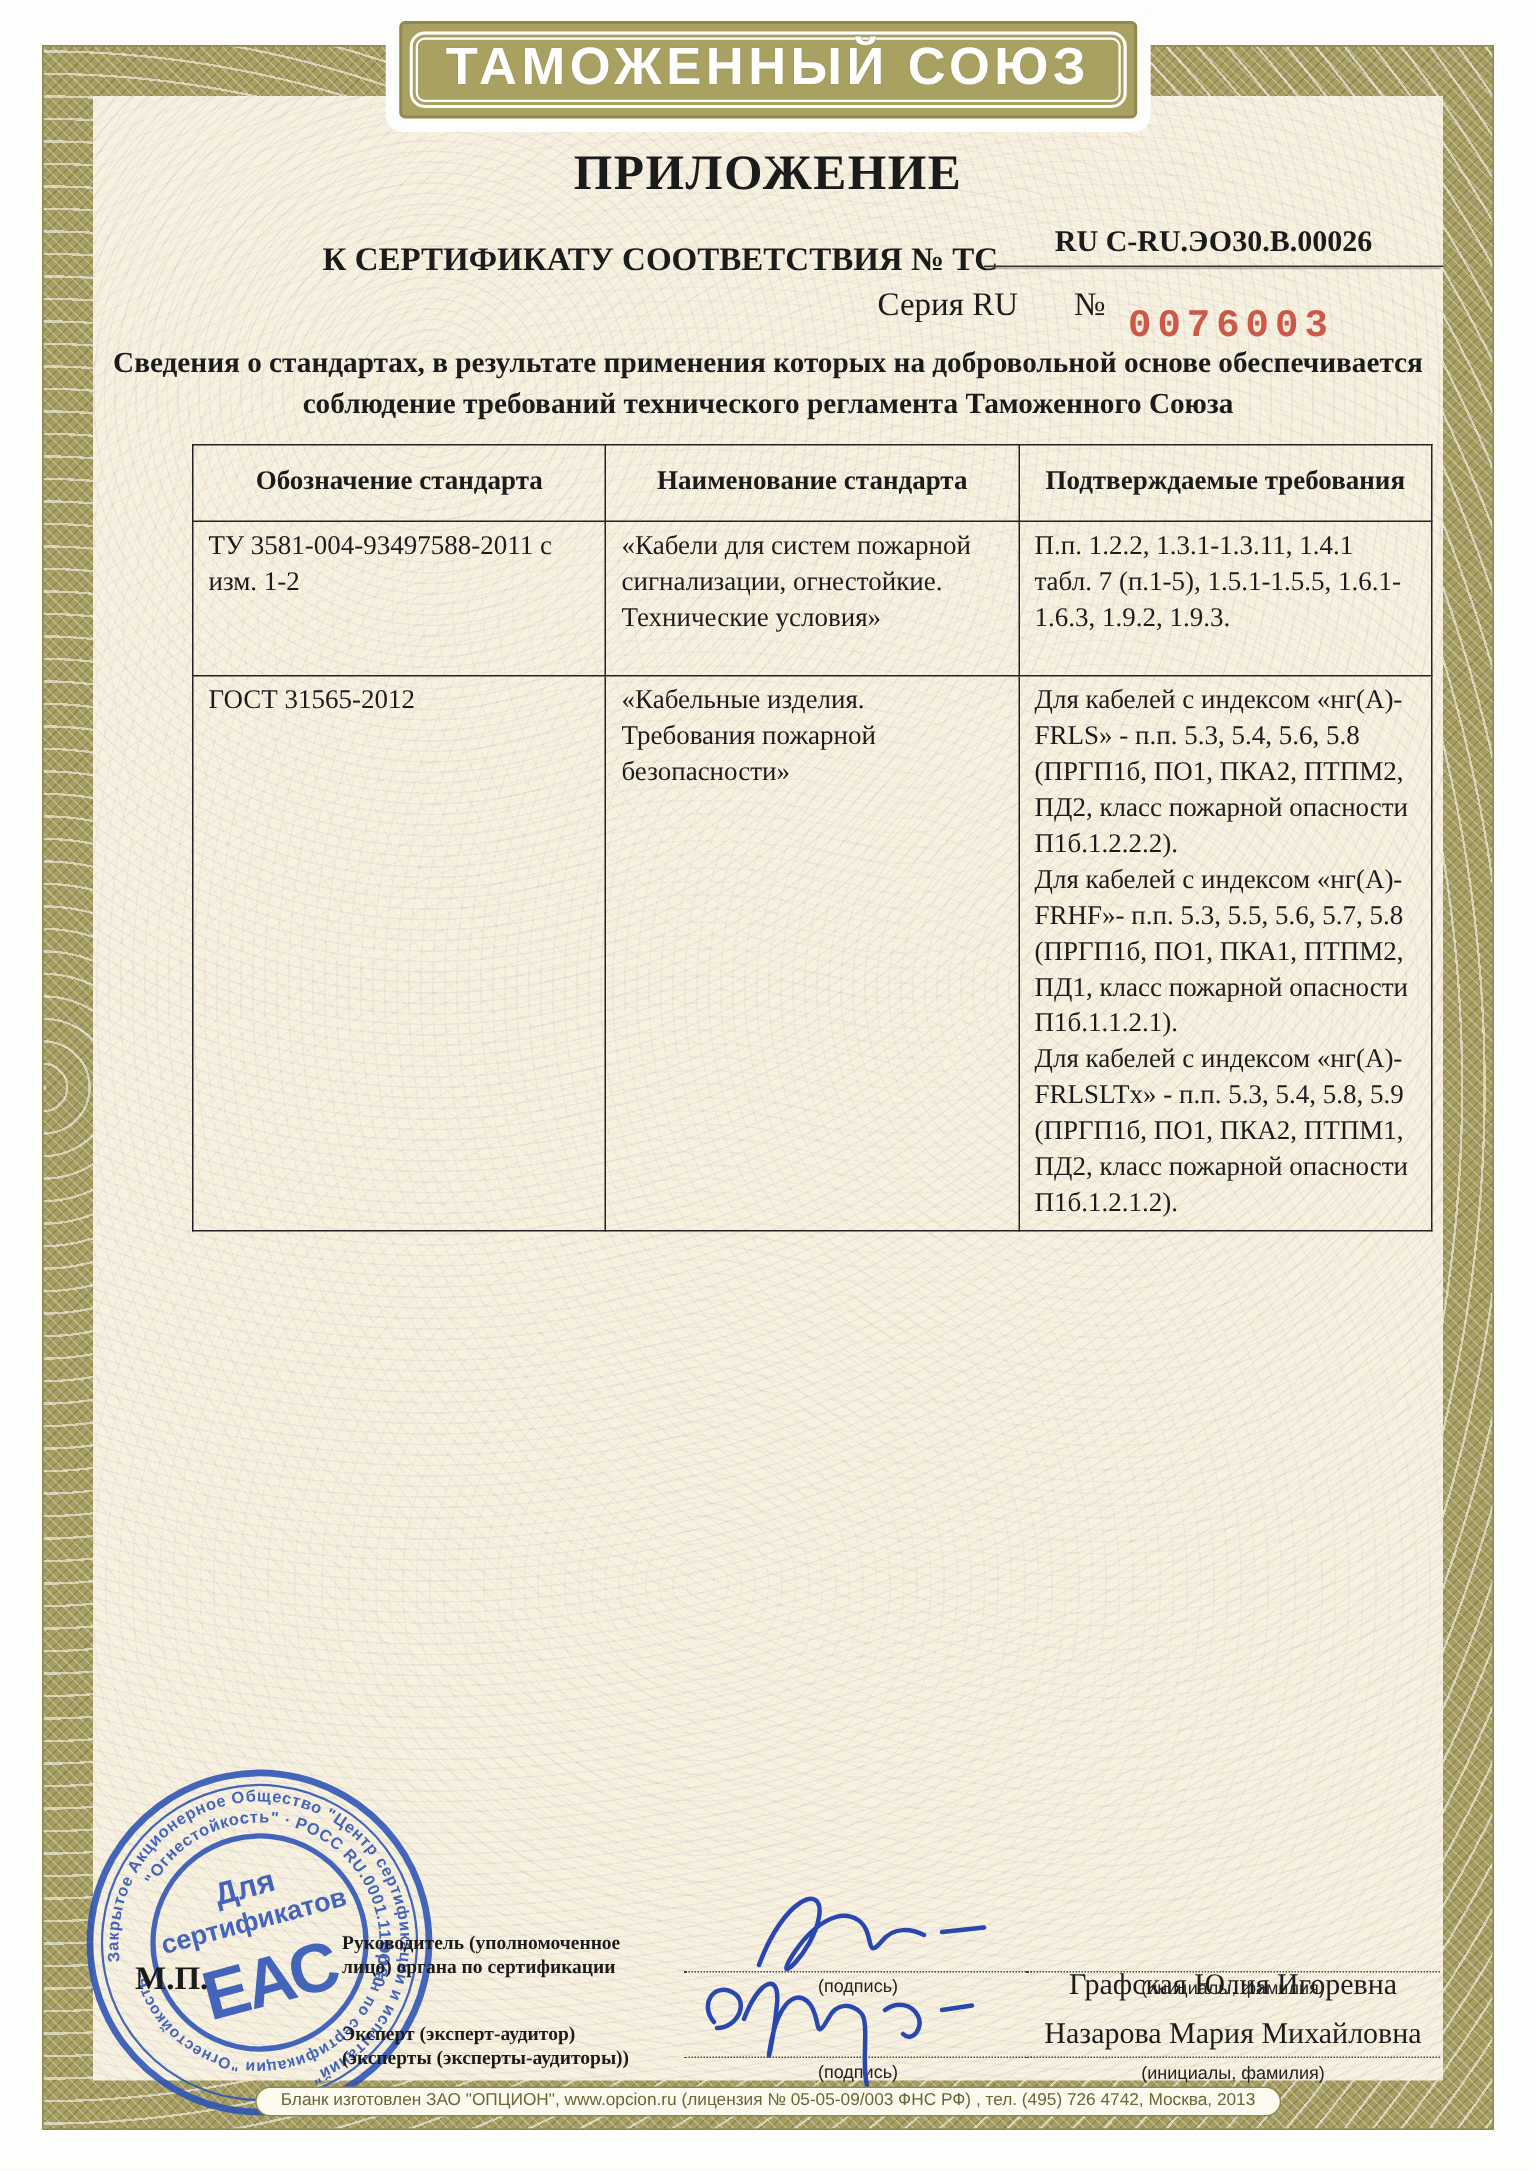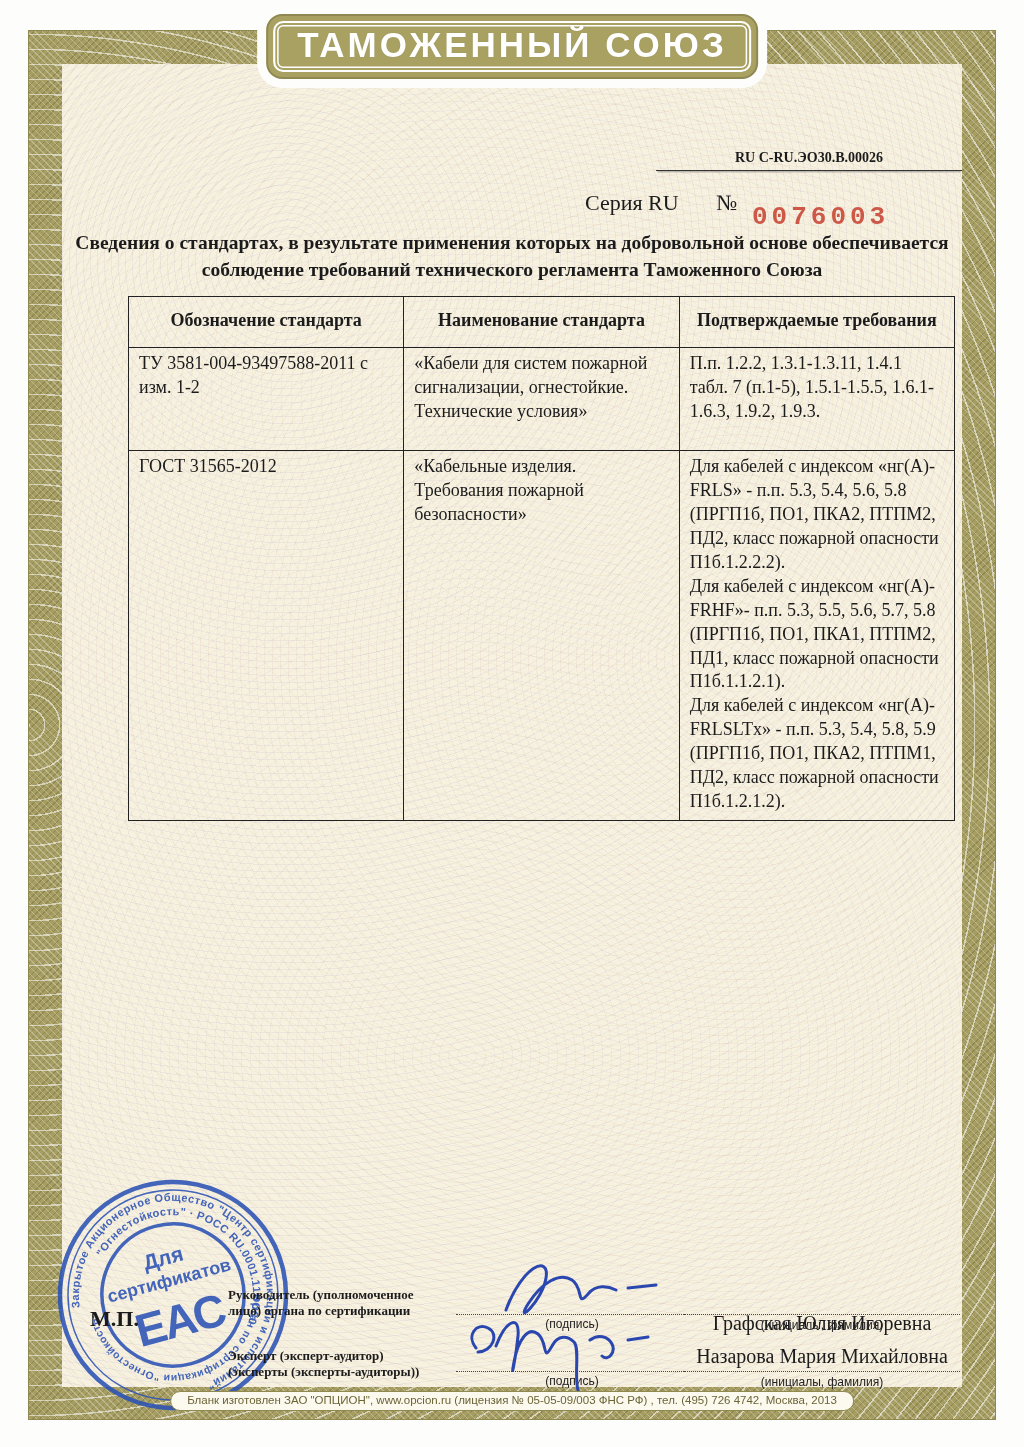--- a/index.html
+++ b/index.html
@@ -15,31 +15,31 @@
         border:1px solid #8f8850;}
   
   .content{position:absolute;left:62px;top:64px;right:62px;bottom:60px;
         background-image:
           repeating-radial-gradient(circle at 25% 15%, rgba(140,130,190,.10) 0 1px, transparent 1px 7px),
           repeating-radial-gradient(circle at 75% 45%, rgba(210,150,140,.10) 0 1px, transparent 1px 8px),
           repeating-radial-gradient(circle at 45% 75%, rgba(150,140,200,.08) 0 1px, transparent 1px 9px),
           repeating-radial-gradient(circle at 60% 25%, rgba(215,195,120,.12) 0 1px, transparent 1px 10px);
         background-color:#f7f1e0;}
   .banner{position:absolute;left:50%;top:14px;transform:translateX(-50%);
-        background:#a9a162;border:2px solid #8f8850;border-radius:16px;padding:5px;
+        background:#a9a162;border:2px solid #8f8850;border-radius:4px;padding:5px;
         box-shadow:0 0 0 9px #fdfdfb;}
   .banner-frame{border:2.5px solid #fff;border-radius:10px;padding:2px 22px 5px 22px;
         box-shadow:inset 0 0 0 2px #a9a162, inset 0 0 0 3.5px #ffffff;}
   .banner-text{font-family:"Liberation Sans", sans-serif;font-weight:bold;font-size:35px;
         letter-spacing:3px;color:#fff;text-shadow:0 0 1px #8f8850;white-space:nowrap;}
   .title{position:absolute;left:0;right:0;top:98px;text-align:center;
         font-size:33px;font-weight:bold;letter-spacing:1px;}
   .subtitle{position:absolute;left:215px;top:160px;font-size:22px;font-weight:bold;white-space:nowrap;}
   .cert-num{position:absolute;left:656px;top:150px;width:306px;text-align:center;
-        font-size:14px;font-weight:bold;border-bottom:1.5px solid #333;padding-bottom:4px;
+        font-size:20px;font-weight:bold;border-bottom:1.5px solid #333;padding-bottom:4px;
         box-shadow:0 3px 0 -1.5px rgba(80,80,80,.35);}
   .series{position:absolute;left:585px;top:190px;font-size:22px;}
   .numsign{position:absolute;left:716px;top:190px;font-size:22px;}
   .serial{position:absolute;left:752px;top:186px;font-family:"Liberation Mono", monospace;
         font-size:26px;font-weight:bold;letter-spacing:4px;color:#cd5848;margin-top:16px;}
   .intro{position:absolute;left:70px;right:70px;top:230px;text-align:center;
         font-size:19.5px;font-weight:bold;line-height:1.38;}
   table.std{position:absolute;left:128px;top:296px;width:827px;border-collapse:collapse;
         table-layout:fixed;font-size:18px;line-height:1.33;}
   table.std th, table.std td{border:1.6px solid #222;padding:4px 10px 6px 10px;vertical-align:top;}
@@ -78,20 +78,22 @@
 <div class="page">
   <div class="band"></div>
   <div class="content"></div>
 
   <div class="banner">
     <div class="banner-frame">
       <span class="banner-text">ТАМОЖЕННЫЙ СОЮЗ</span>
     </div>
   </div>
 
+  <div class="title">ПРИЛОЖЕНИЕ</div>
+  <div class="subtitle">К СЕРТИФИКАТУ СООТВЕТСТВИЯ  № ТС</div>
   <div class="cert-num">RU C-RU.ЭО30.В.00026</div>
   <div class="series">Серия RU</div>
   <div class="numsign">№</div>
   <div class="serial">0076003</div>
 
   <div class="intro">Сведения о стандартах, в результате применения которых на добровольной основе обеспечивается соблюдение требований технического регламента Таможенного Союза</div>
 
   <table class="std">
     <tbody>
         <tr>

